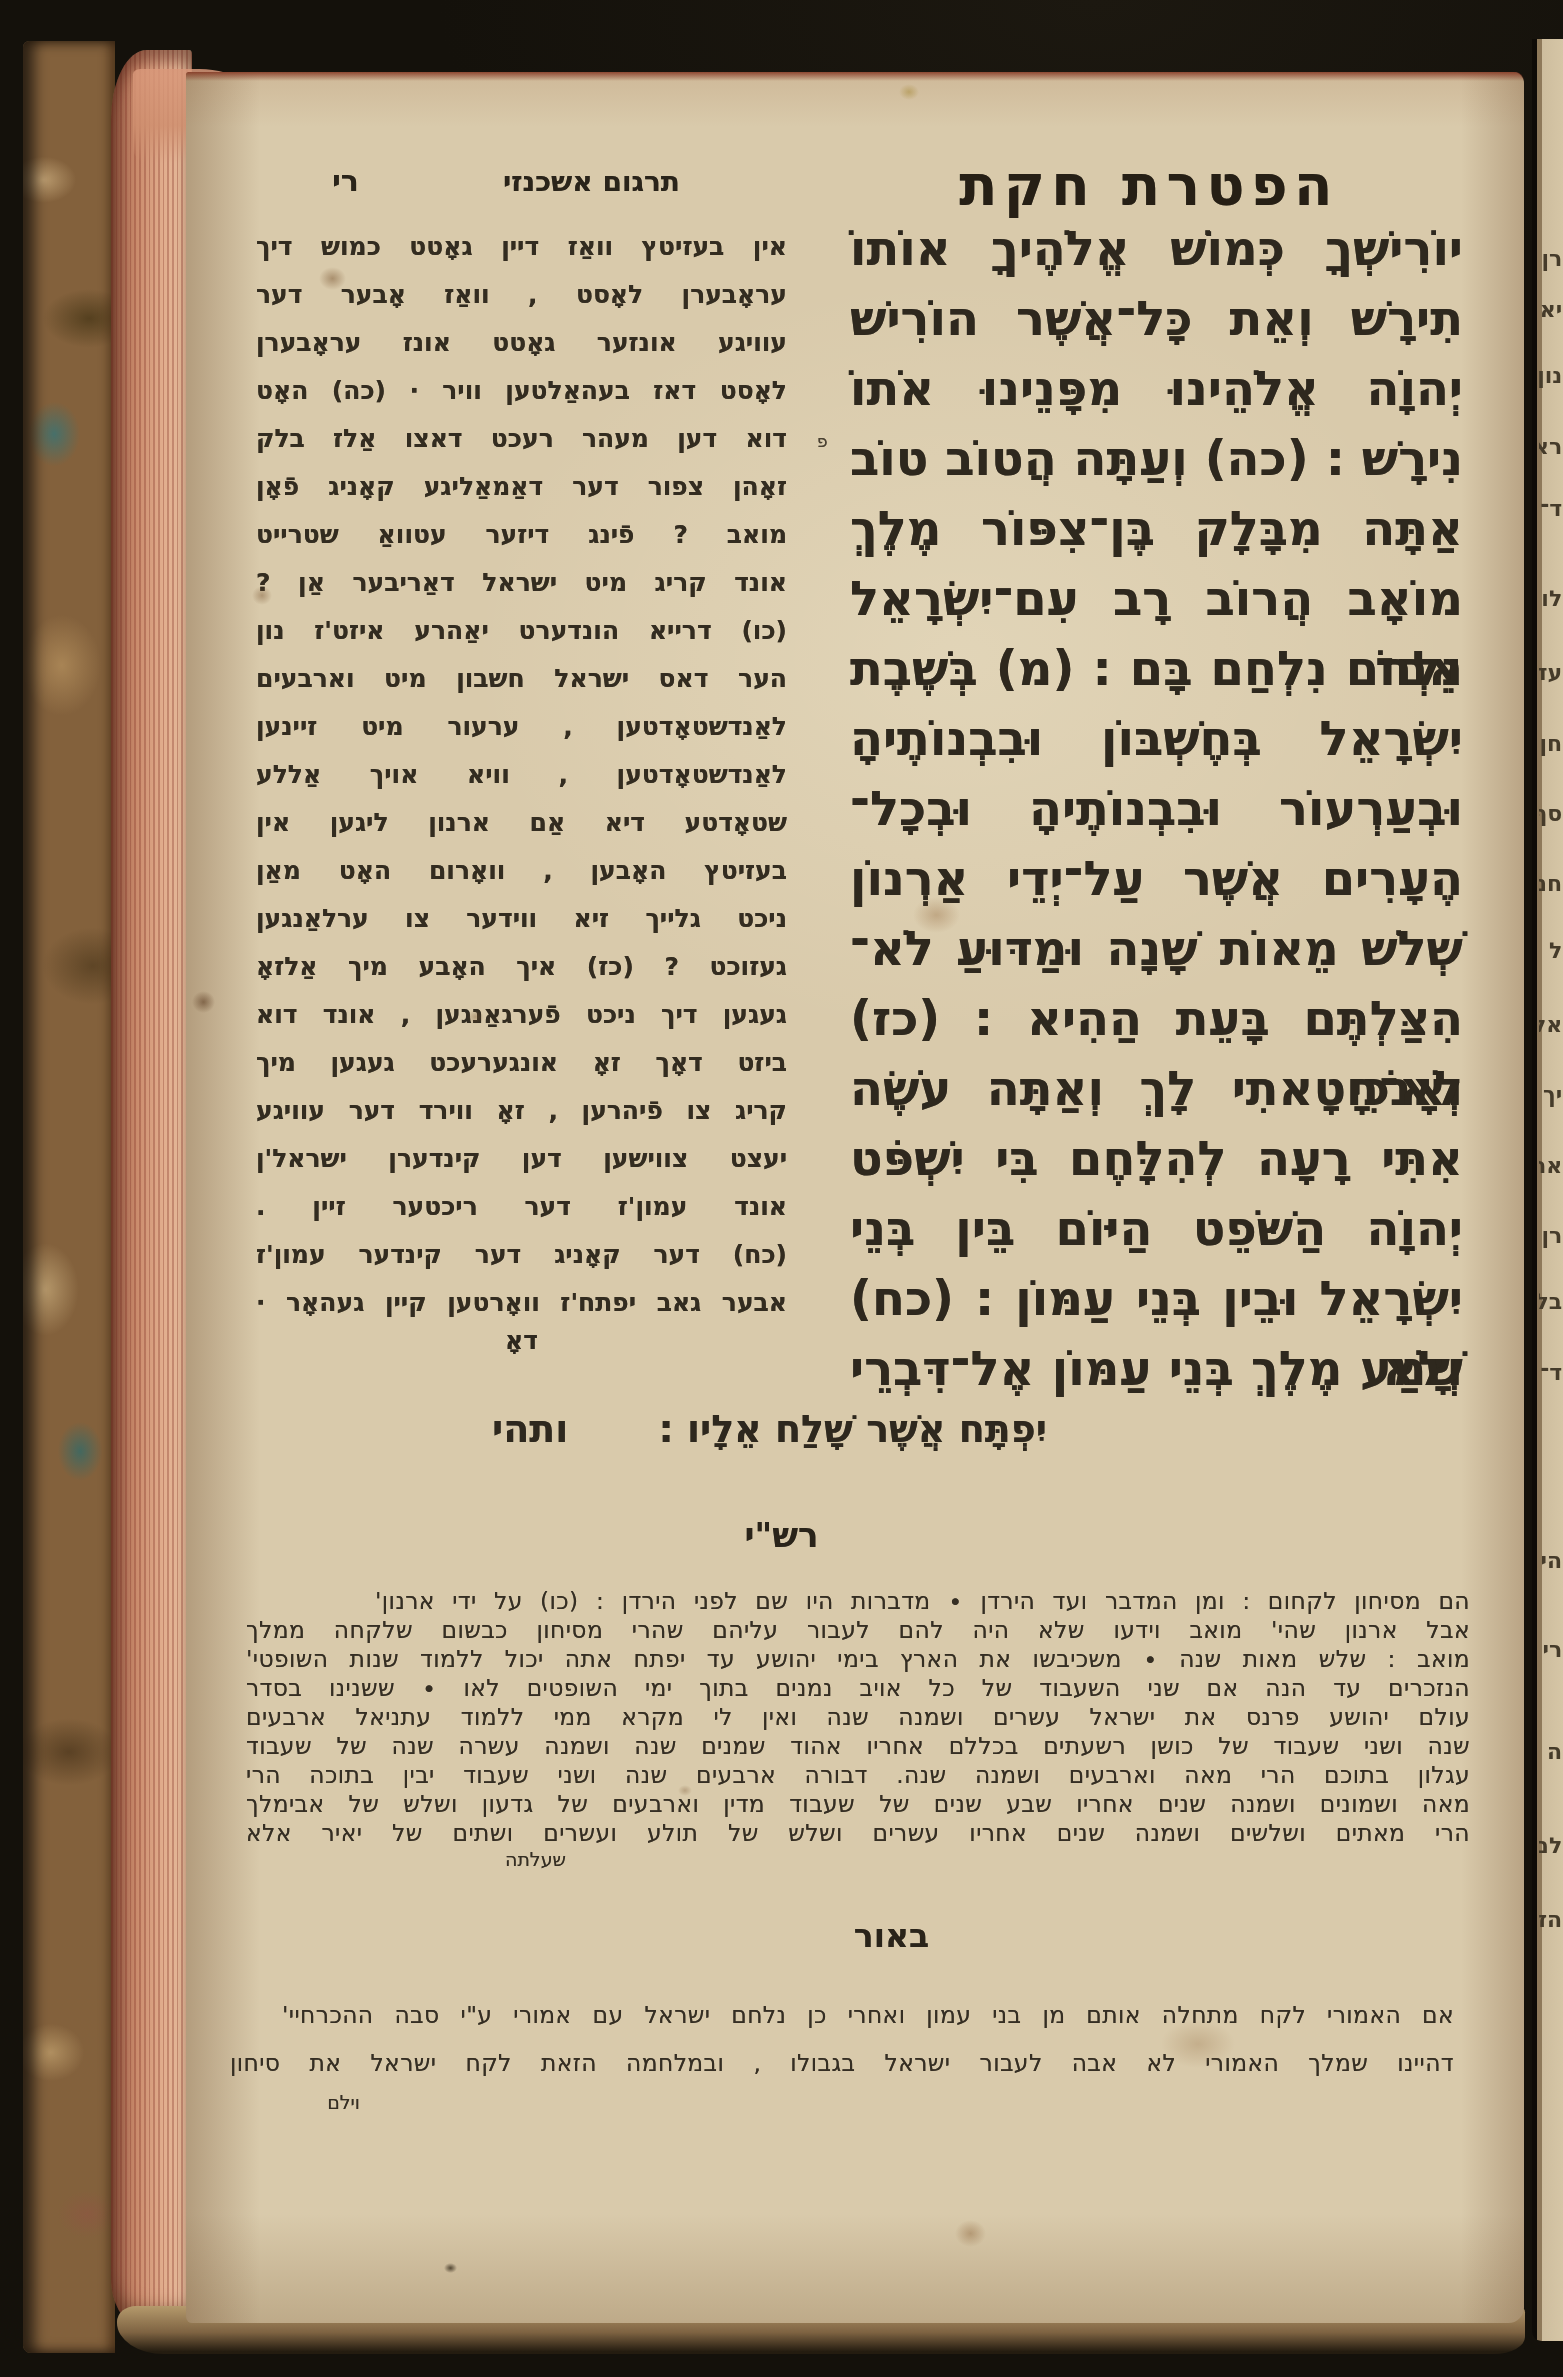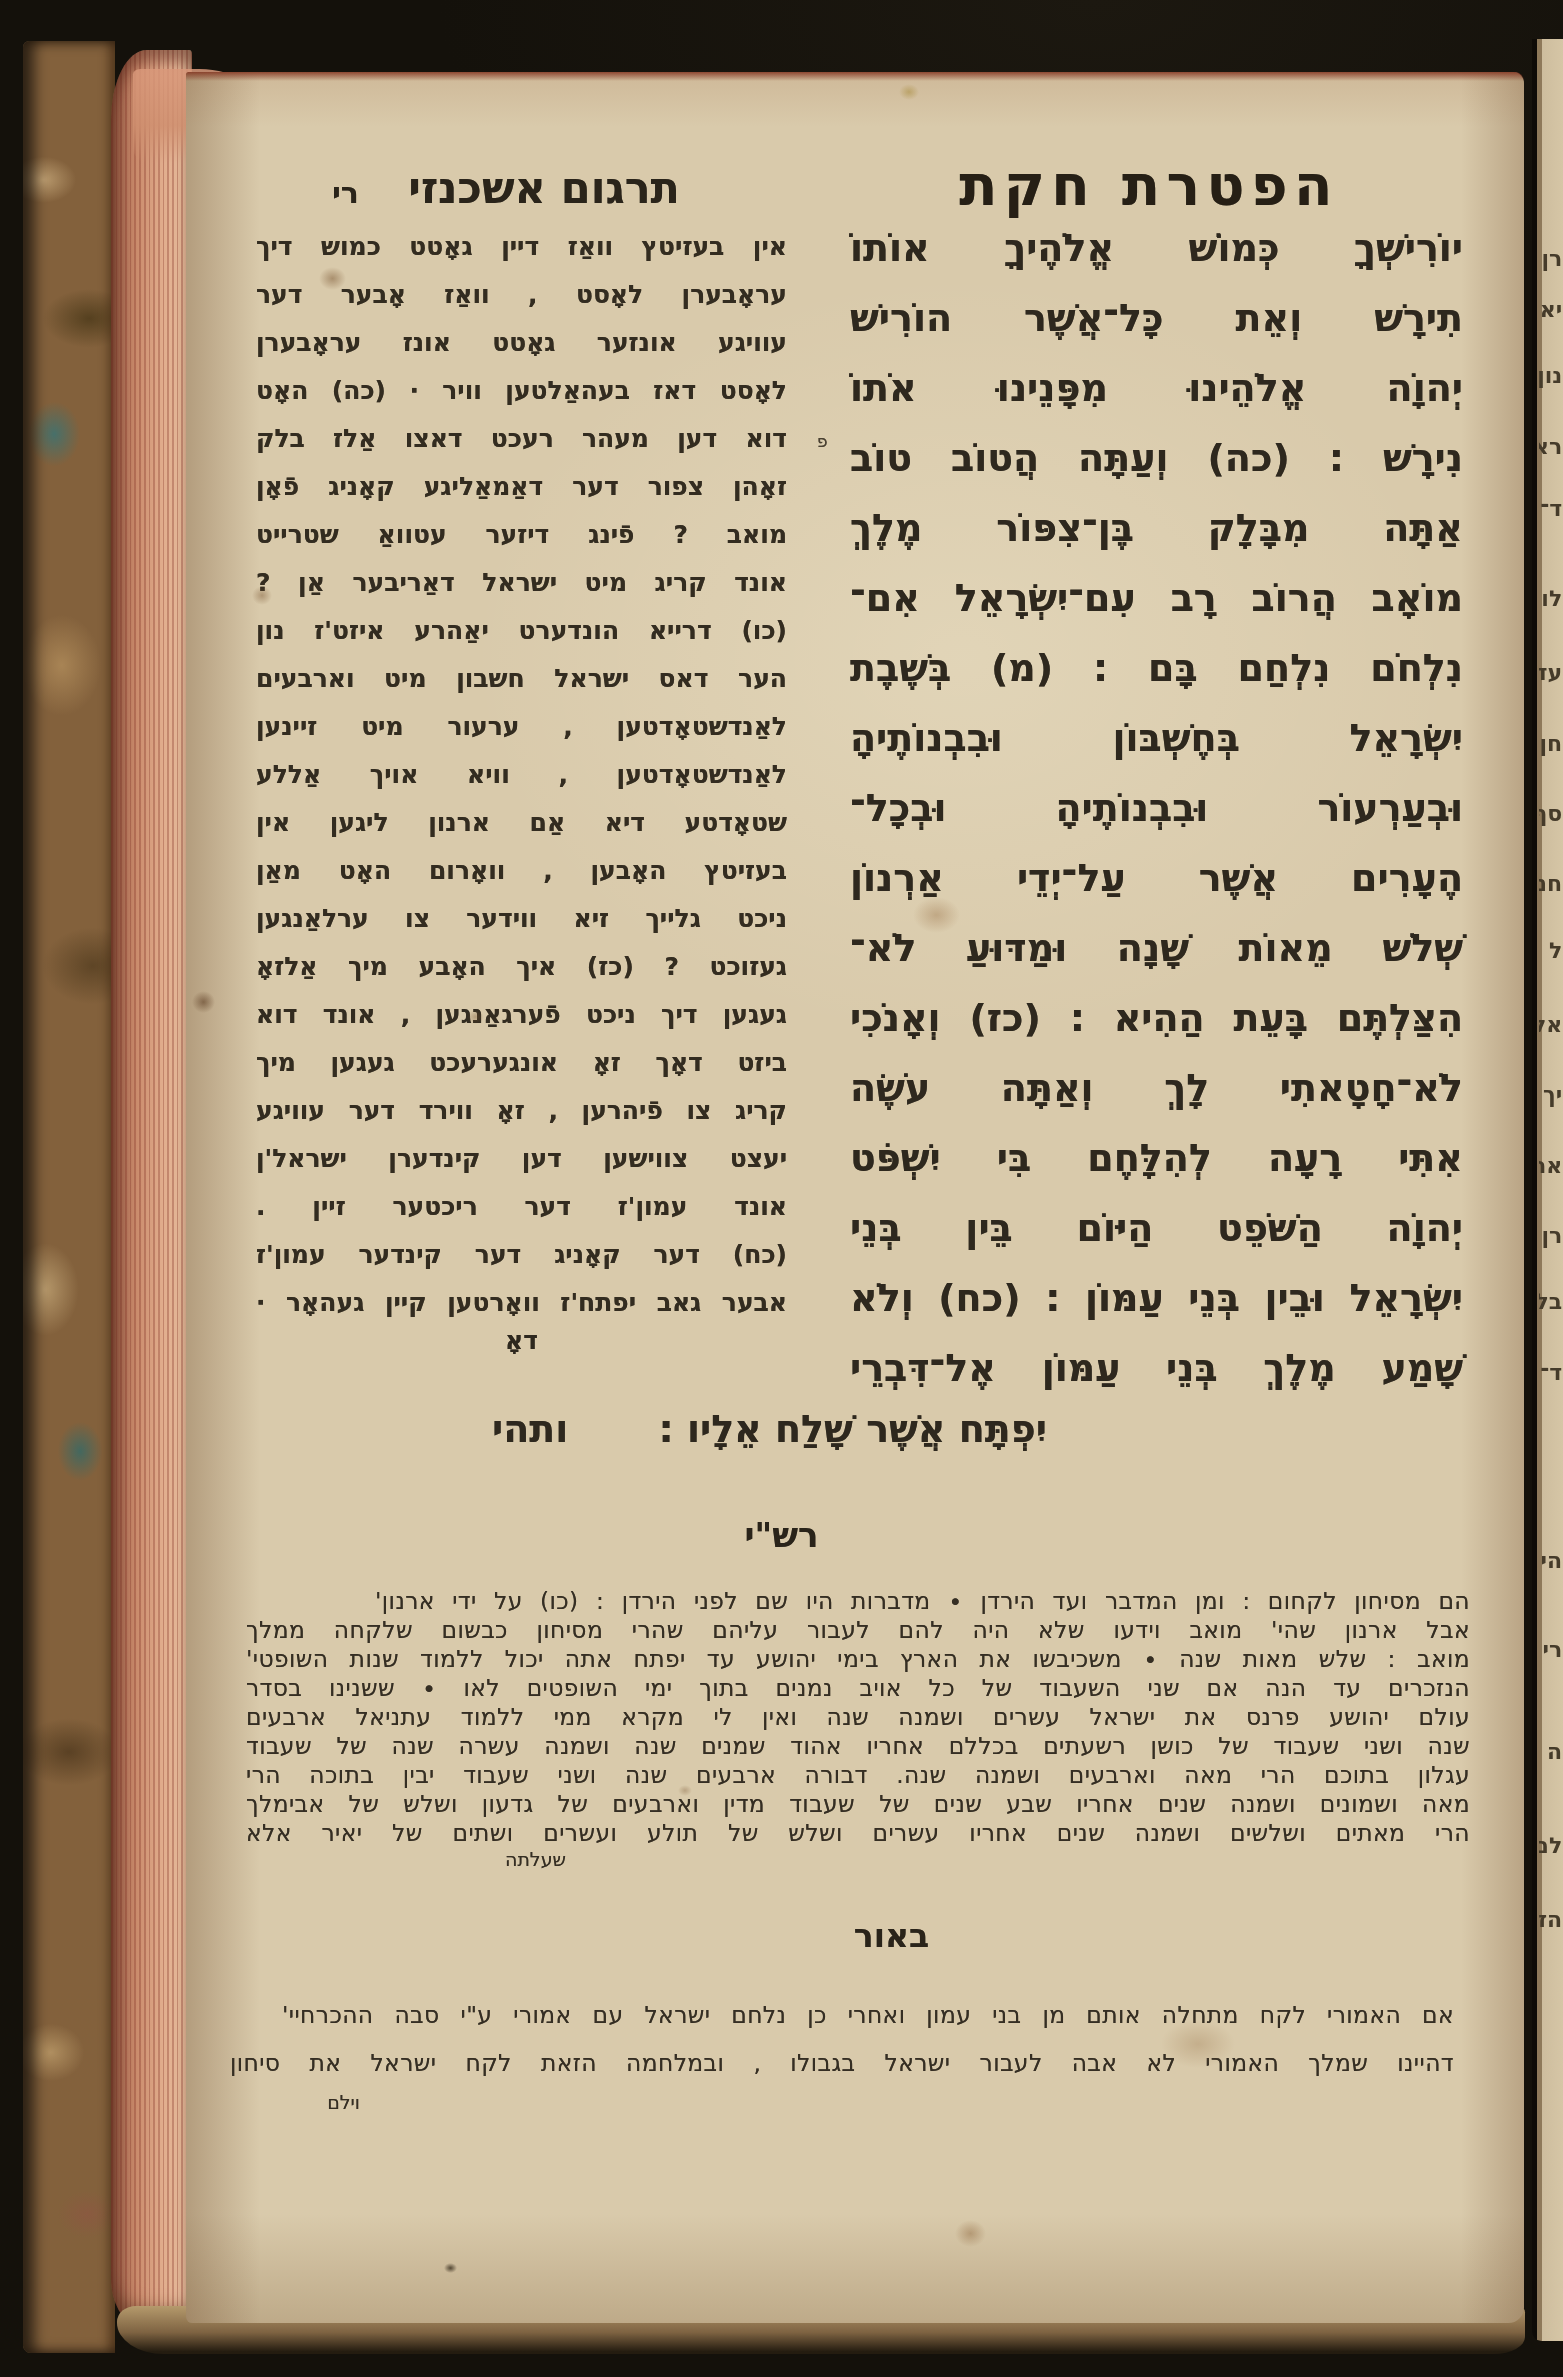--- a/index.html
+++ b/index.html
@@ -75,23 +75,23 @@
     font-size:22px; color:#453b2a; font-weight:700;
   }
   
   .stain { position:absolute; border-radius:50%; pointer-events:none; }
   
   .txt { position:absolute; direction:rtl; color:#2e281e; text-shadow:0 0 0.6px rgba(46,40,30,.65); }
   .head-right { left:899px; top:153px; width:500px; text-align:center;
                 font-size:56px; font-weight:700; letter-spacing:6.3px; color:#261f15; }
   .head-left  { left:332px; top:163px; width:348px; display:flex; justify-content:space-between;
                 align-items:baseline; font-weight:700; color:#2a241a; }
-  .head-left .t { font-size:43px; } .head-left .f { font-size:30px; }
+  .head-left .t { font-size:28px; } .head-left .f { font-size:30px; }
   .haftarah-col { left:850px; top:213px; width:613px; }
-  .h-line { font-size:38px; font-weight:700; line-height:70px; height:70px;
+  .h-line { font-size:48px; font-weight:700; line-height:70px; height:70px;
             text-align:justify; text-align-last:justify; }
   .h-close { left:492px; top:1407px; width:555px; display:flex; justify-content:space-between;
              font-size:38px; font-weight:700; }
   .margin-mark { left:817px; top:431px; font-size:17px; color:#4a4132; }
   .targum-col { left:256px; top:223px; width:531px; }
   .t-line { font-size:25px; font-weight:700; line-height:48px; height:48px;
             text-align:justify; text-align-last:justify; color:#332c20; }
   .t-catch { left:256px; top:1326px; width:531px; text-align:center; font-size:25px; font-weight:700; }
   .rashi-head { left:547px; top:1515px; width:469px; text-align:center;
                 font-size:34px; font-weight:700; color:#2a241a; }

